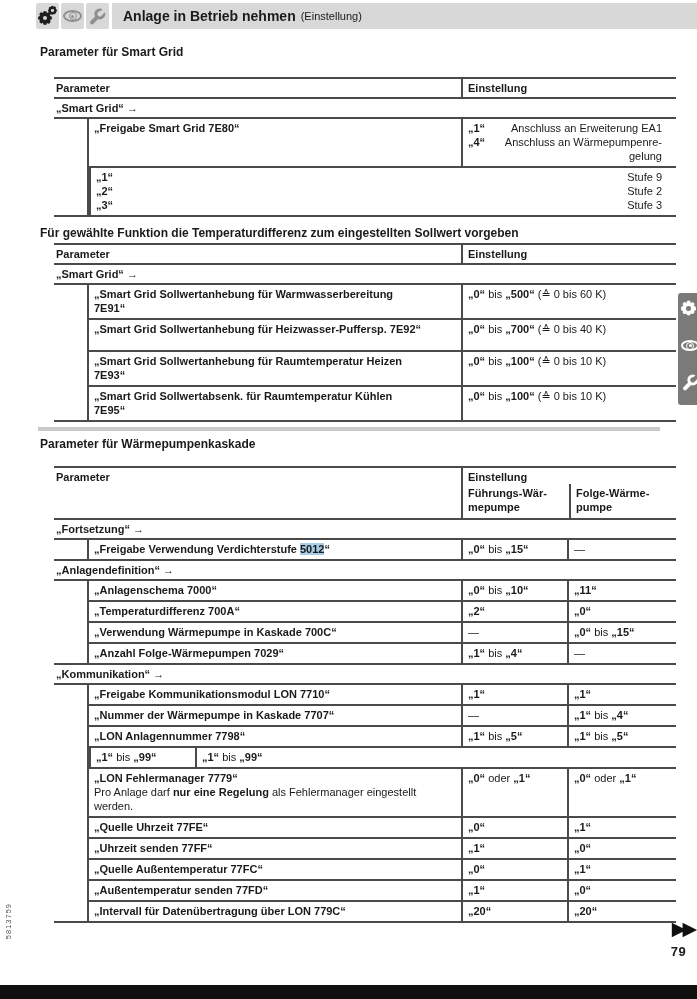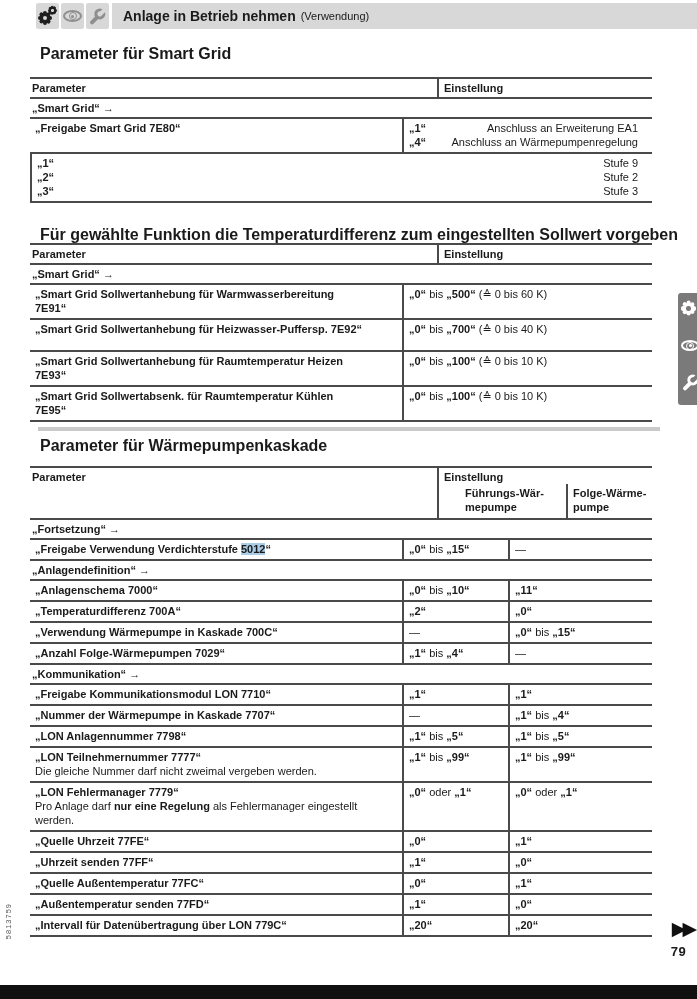--- a/index.html
+++ b/index.html
@@ -16,47 +16,47 @@
     width:697px;height:999px;position:relative;overflow:hidden;
     font-family:"Liberation Sans","DejaVu Sans",sans-serif;color:var(--ink);
   }
   
   .icon-box{position:absolute;top:3px;width:23px;height:26px;background:var(--hbg);border-radius:2px;}
   .title-bar{position:absolute;top:3px;left:112px;right:0;height:26px;background:var(--hbg);
     display:flex;align-items:center;padding-left:11px;}
   .title-bar .t{font-size:14px;font-weight:bold;}
   .title-bar .s{font-size:11px;margin-left:5px;}
   
-  .heading{position:absolute;left:40px;font-size:16px;font-weight:bold;}
-  .tbl{position:absolute;left:30px;width:622px;font-size:11px;line-height:14px;}
+  .heading{position:absolute;left:40px;font-size:12px;font-weight:bold;}
+  .tbl{position:absolute;left:54px;width:622px;font-size:11px;line-height:14px;}
   .hr{height:0;border-top:2px solid var(--rule);}
   .hdr-row{display:flex;font-weight:bold;}
   .hdr-row .cp{width:407px;padding:2px 4px 2px 2px;}
   .hdr-row .cs{flex:1;border-left:2px solid var(--rule);padding:2px 4px 2px 5px;}
   .sec-row{font-weight:bold;padding:2px 0 2px 2px;}
-  .group{display:flex;flex-direction:column;}
+  .group{display:flex;}
   .gutter{width:35px;border-right:2px solid var(--rule);flex:none;}
   .grows{flex:1;}
   .prow{display:flex;}
   .prow + .prow{border-top:2px solid var(--rule);}
   .pcell{width:372px;flex:none;padding:2px 36px 3px 5px;}
   .pname{font-weight:bold;}
   .vcell{flex:1;border-left:2px solid var(--rule);padding:2px 14px 3px 5px;}
   .bv{font-weight:bold;}
   .opt{display:flex;}
   .opt .v{width:24px;flex:none;font-weight:bold;}
   .opt .d{flex:1;text-align:right;}
   
   .lcell{width:106px;flex:none;border-left:2px solid var(--rule);padding:2px 3px 3px 5px;}
   .fcell{flex:1;border-left:2px solid var(--rule);padding:2px 3px 3px 5px;}
   .hdr3{display:flex;min-height:50px;font-weight:bold;}
   .hdr3 .cp{width:407px;padding:2px 4px 2px 2px;}
   .hdr3 .cr{flex:1;border-left:2px solid var(--rule);display:flex;flex-direction:column;}
   .hdr3 .cr .es{padding:2px 4px 0 5px;}
-  .hdr3 .sub{display:flex;flex:1;padding-left:21px;}
+  .hdr3 .sub{display:flex;flex:1;}
   .hdr3 .sub .sl{width:106px;flex:none;padding:2px 3px 2px 5px;}
   .hdr3 .sub .sf{flex:1;border-left:2px solid var(--rule);padding:2px 3px 2px 5px;}
   .hl{background:var(--hl);}
   .sep-bar{position:absolute;left:38px;width:622px;height:4px;background:var(--sep);}
   
   .gear{position:absolute;color:#1f1f1f;}
   .gear .bar{position:absolute;left:0;top:36%;width:100%;height:28%;background:currentColor;border-radius:2px;}
   .gear .r45{transform:rotate(45deg);} .gear .r90{transform:rotate(90deg);} .gear .r135{transform:rotate(135deg);}
   .gear .core{position:absolute;left:14%;top:14%;width:72%;height:72%;background:currentColor;border-radius:50%;}
   .gear .hole{position:absolute;left:35%;top:35%;width:30%;height:30%;background:var(--holebg,var(--hbg));border-radius:50%;}
@@ -110,21 +110,21 @@
 </div>
 <div class="icon-box" style="left:86px">
   <span class="wrench" style="left:2px;top:4px">
     <span class="head"></span>
       <span class="notch"></span>
       <span class="handle"></span>
   </span>
 </div>
 <div class="title-bar">
   <span class="t">Anlage in Betrieb nehmen</span>
-  <span class="s">(Verwendung)</span>
+  <span class="s">(Einstellung)</span>
 </div>
 
 <div class="heading" style="top:45px">Parameter für Smart Grid</div>
 
 <div class="tbl" style="top:77px">
   <div class="hr"></div>
   <div class="hdr-row">
     <div class="cp">Parameter</div>
     <div class="cs">Einstellung</div>
   </div>
@@ -284,24 +284,20 @@
         <div class="pcell pname">„Nummer der Wärmepumpe in Kaskade 7707“</div>
         <div class="lcell"><span>—</span></div>
         <div class="fcell"><span class="bv">„1“</span><span> bis </span><span class="bv">„4“</span></div>
       </div>
       <div class="prow">
         <div class="pcell pname">„LON Anlagennummer 7798“</div>
         <div class="lcell"><span class="bv">„1“</span><span> bis </span><span class="bv">„5“</span></div>
         <div class="fcell"><span class="bv">„1“</span><span> bis </span><span class="bv">„5“</span></div>
       </div>
       <div class="prow">
-        <div class="pcell">
-          <div class="pname">„LON Teilnehmernummer 7777“</div>
-          <div>Die gleiche Nummer darf nicht zweimal vergeben werden.</div>
-        </div>
         <div class="lcell"><span class="bv">„1“</span><span> bis </span><span class="bv">„99“</span></div>
         <div class="fcell"><span class="bv">„1“</span><span> bis </span><span class="bv">„99“</span></div>
       </div>
       <div class="prow">
         <div class="pcell">
           <div class="pname">„LON Fehlermanager 7779“</div>
           <div><span>Pro Anlage darf </span><span class="pname">nur eine Regelung</span><span> als Fehlermanager eingestellt werden.</span></div>
         </div>
         <div class="lcell"><span class="bv">„0“</span><span> oder </span><span class="bv">„1“</span></div>
         <div class="fcell"><span class="bv">„0“</span><span> oder </span><span class="bv">„1“</span></div>

